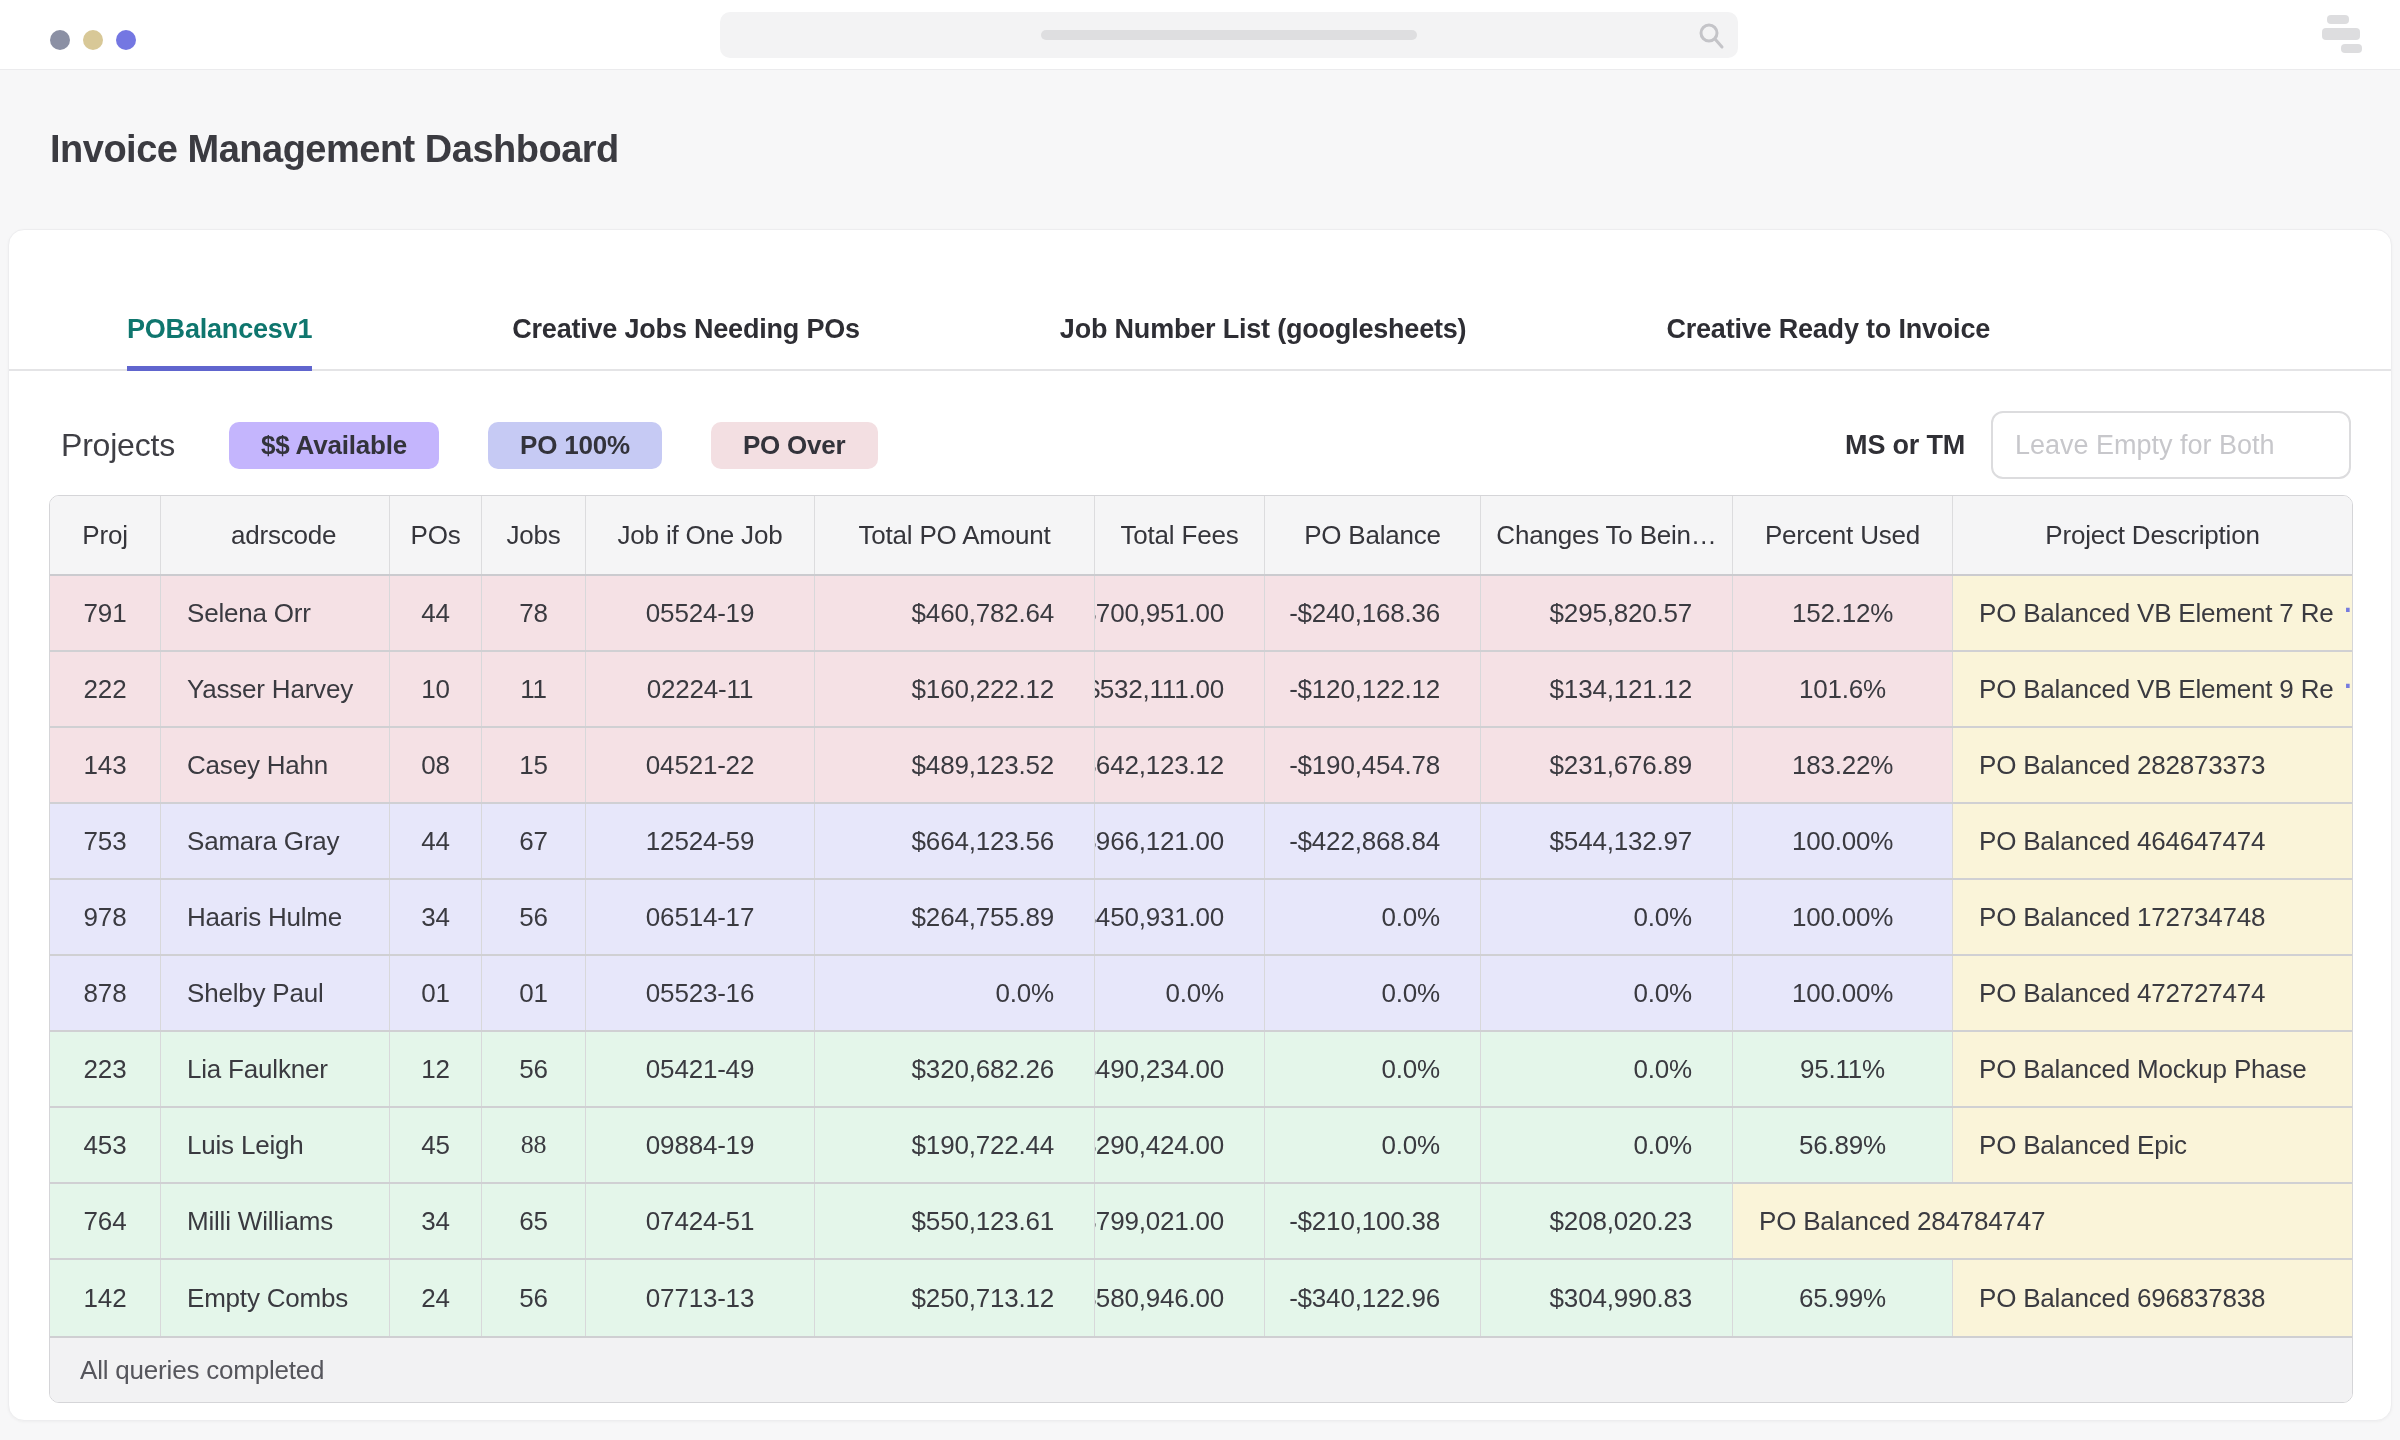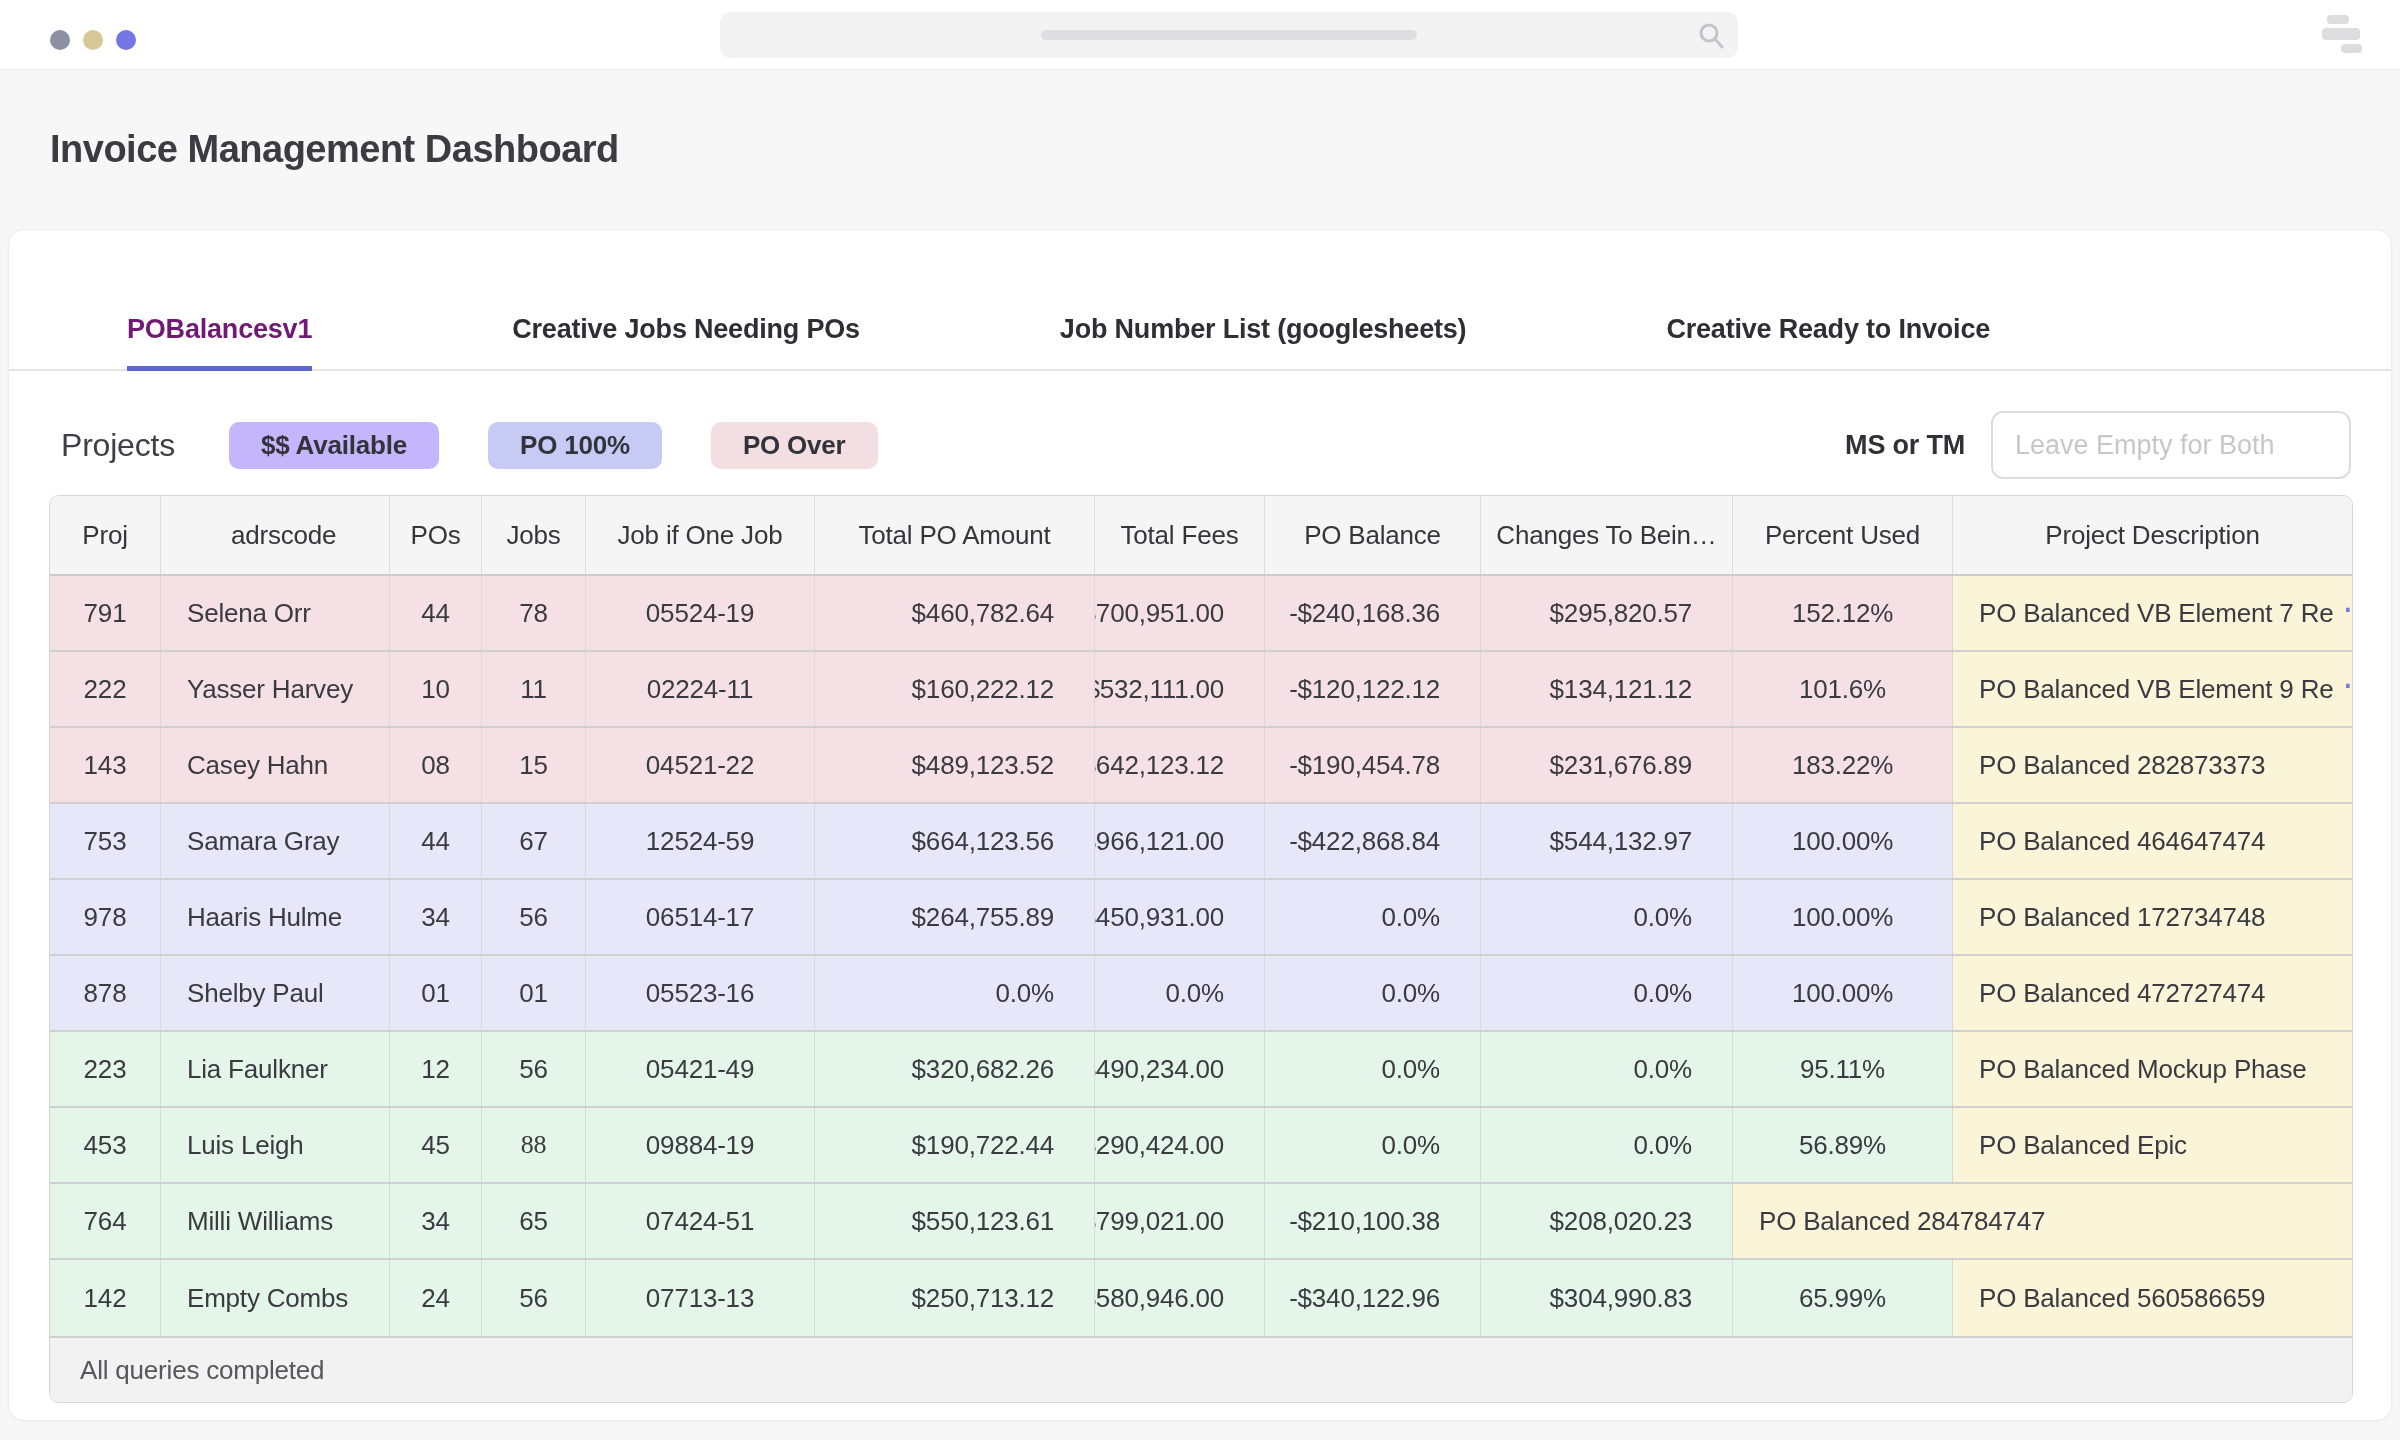--- a/index.html
+++ b/index.html
@@ -25,21 +25,21 @@
   
   .page-title { margin:58px 0 0 50px; font-size:38px; font-weight:600; color:#3b3b41; letter-spacing:-0.5px; }
 
   
   .card { margin:58px 8px 0 8px; height:1192px; background:#ffffff; border:1px solid #ededef; border-radius:16px; box-shadow:0 1px 3px rgba(0,0,0,0.04); }
 
   
   .tabs { display:flex; gap:200px; padding:84px 40px 0 78px; margin:0 40px; border-bottom:2px solid #e4e4e6; }
   .tabs { margin:0; padding-left:118px; padding-right:80px; }
   .tab { position:relative; padding-bottom:24px; font-size:27px; font-weight:600; color:#2e2e34; cursor:pointer; white-space:nowrap; }
-  .tab.active { color:#701a75; }
+  .tab.active { color:#0f766e; }
   .tab.active::after { content:""; position:absolute; left:0; right:0; bottom:-2px; height:5px; background:#6065ce; }
 
   
   .filters { display:flex; align-items:center; margin:40px 40px 0 40px; height:68px; }
   .filters-label { font-size:32px; color:#3f3f45; margin-left:12px; }
   .chip { display:inline-flex; align-items:center; justify-content:center; height:47px; padding:0 32px; border-radius:10px; font-size:26px; font-weight:600; color:#33333b; cursor:pointer; }
   .chip-available { background:#c4b5fd; margin-left:54px; }
   .chip-po100 { background:#c6caf4; margin-left:49px; }
   .chip-poover { background:#f3dfe2; margin-left:49px; }
   .ms-tm { margin-left:auto; display:flex; align-items:center; }
@@ -467,21 +467,21 @@
           <div class="td a-right" style="width: 216px;">
             <span>-$340,122.96</span>
           </div>
           <div class="td a-right" style="width: 252px;">
             <span>$304,990.83</span>
           </div>
           <div class="td a-center" style="width: 220px;">
             <span>65.99%</span>
           </div>
           <div class="td a-left desc" style="width: 401px;">
-            <span>PO Balanced 560586659</span>
+            <span>PO Balanced 696837838</span>
           </div>
         </div>
       </div>
     <div class="status-bar">
       <span>All queries completed</span>
     </div>
   </div>
 
 </div>
 

